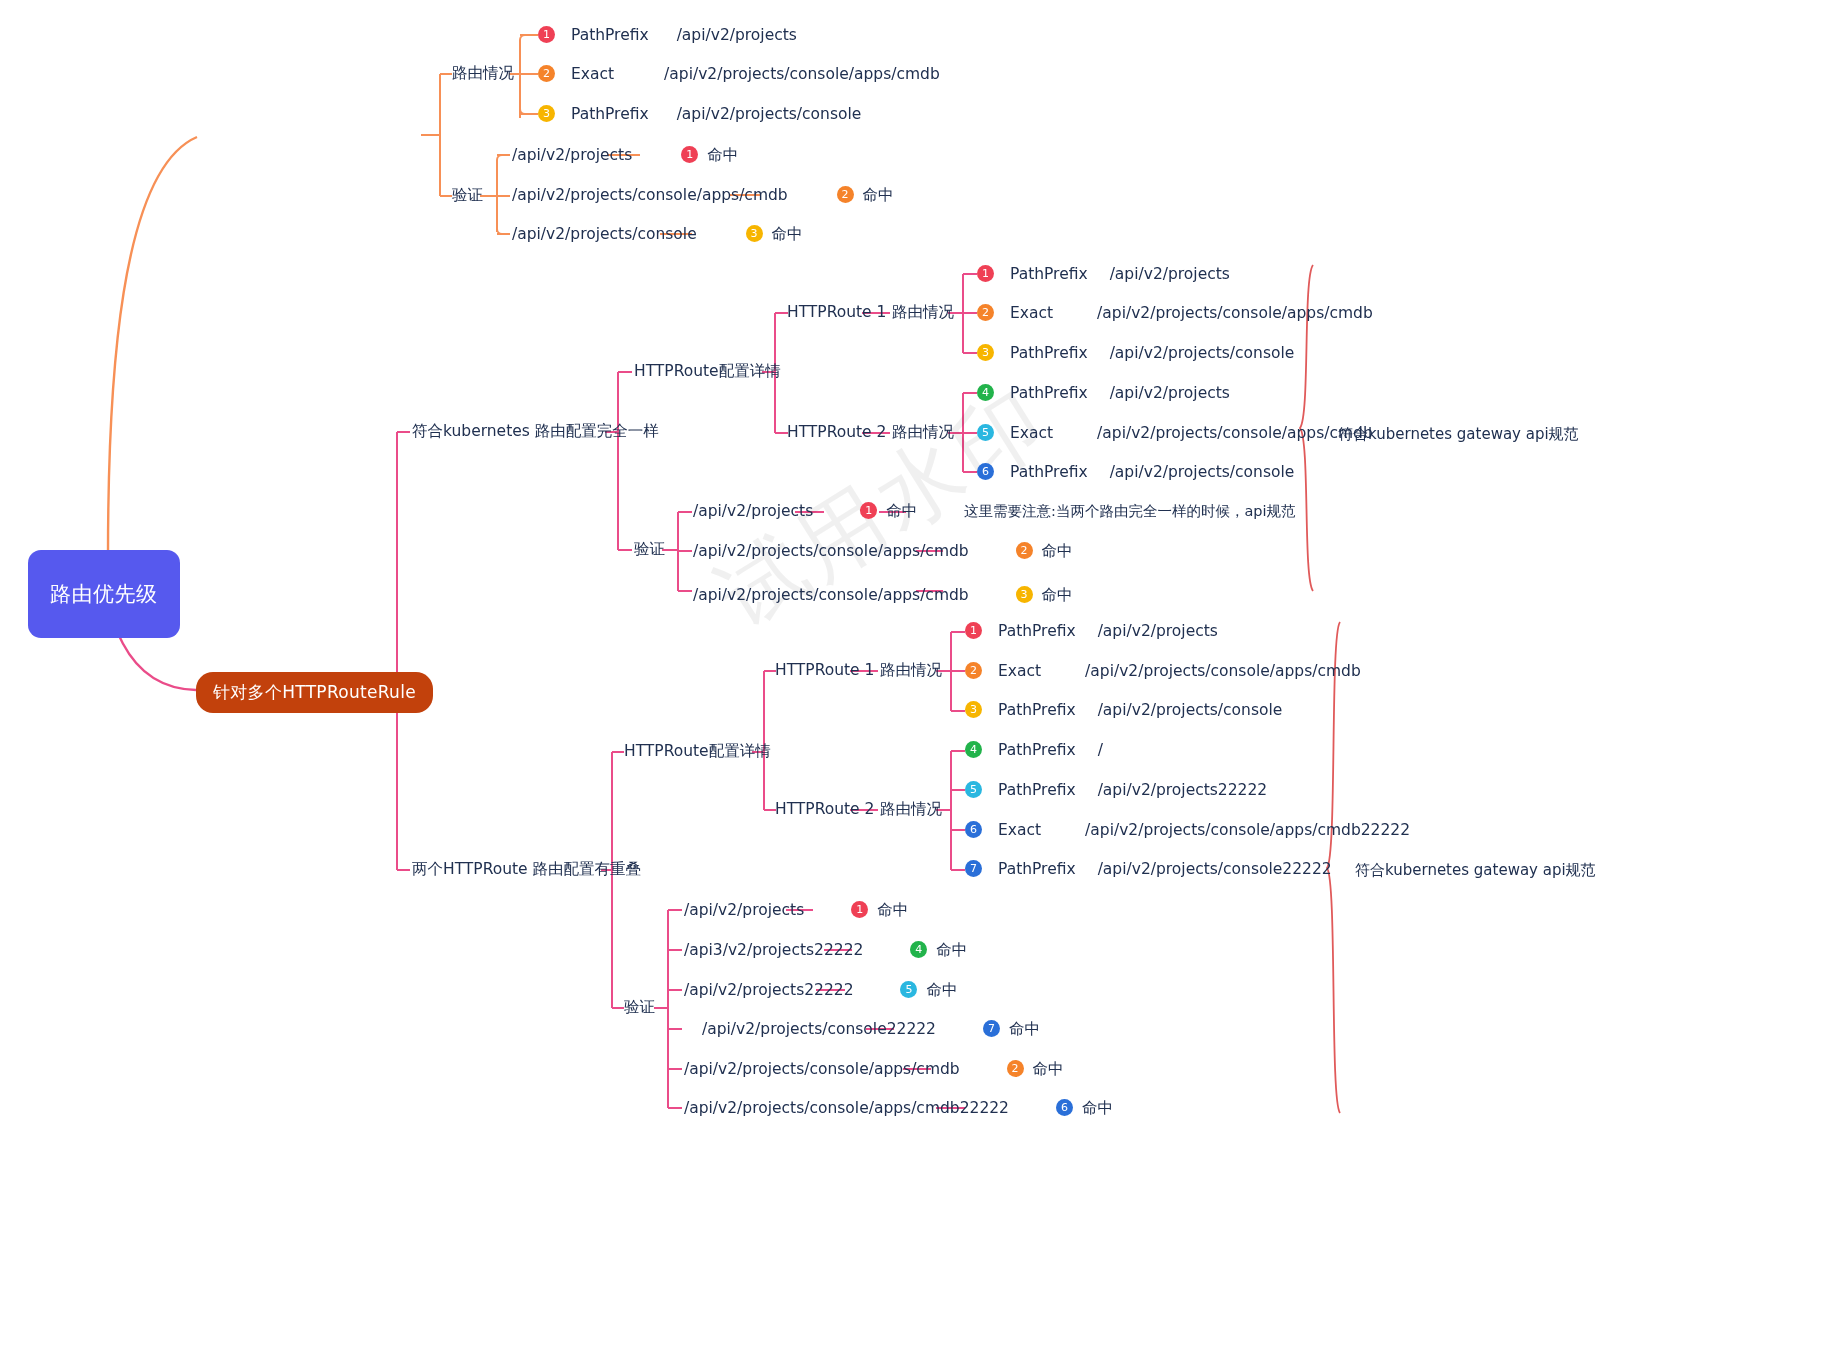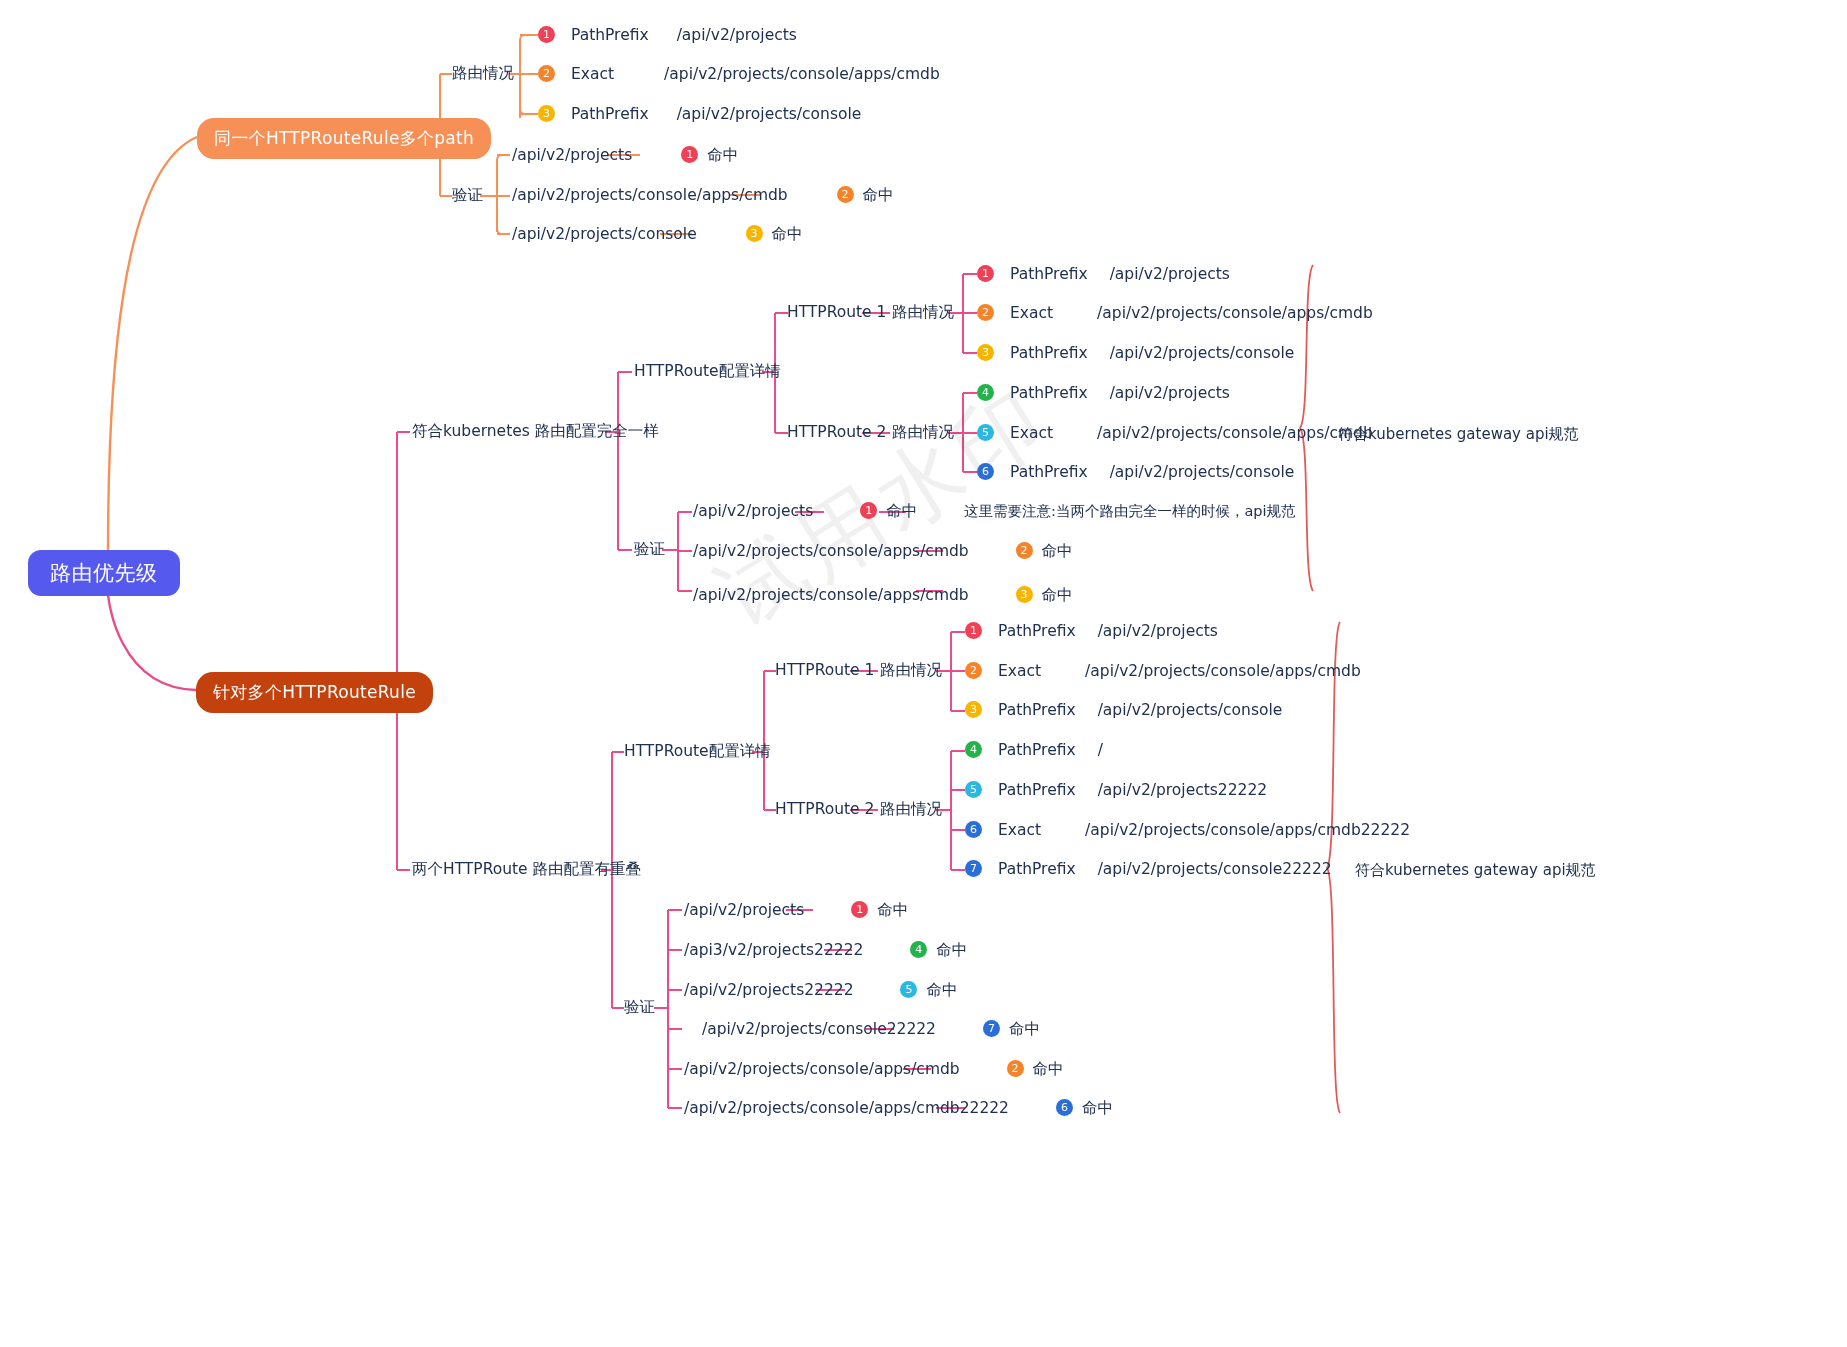--- a/index.html
+++ b/index.html
@@ -2,21 +2,21 @@
 <html><head>
 <meta charset="utf-8">
 <style>
   html,body{margin:0;padding:0;background:#fff;}
   body{font-family:"DejaVu Sans","Liberation Sans",sans-serif;}
   #stage{position:relative;width:1847px;height:1347px;background:#ffffff;overflow:hidden;}
   svg.lines{position:absolute;left:0;top:0;width:1847px;height:1347px;pointer-events:none;}
   .node{position:absolute;white-space:nowrap;color:#203050;font-size:15.5px;line-height:1;}
   .root-node{
     position:absolute;background:#5659ee;color:#fff;border-radius:13px;
-    padding:9px 22px;font-size:21px;white-space:nowrap;letter-spacing:.5px;
+    padding:30px 22px;font-size:21px;white-space:nowrap;letter-spacing:.5px;
   }
   .branch-node{
     position:absolute;border-radius:17px;color:#fff;padding:9px 17px;
     font-size:17px;white-space:nowrap;letter-spacing:.3px;
   }
   .branch-orange{background:#f79056;}
   .branch-pink{background:#ef6ba0;}
   .badge{
     display:inline-block;width:17px;height:17px;border-radius:50%;
     color:#fff;font-size:11px;line-height:17px;text-align:center;
@@ -149,21 +149,20 @@
     <path d="M903 1069 H 931" stroke="#ea4c89" stroke-width="2" fill="none"></path>
     <path d="M936 1108 H 965" stroke="#ea4c89" stroke-width="2" fill="none"></path>
 
     <path d="M1340 622 C1330 635 1337 855 1327 868 C1337 881 1330 1100 1340 1113" stroke="#e05a5a" stroke-width="1.8" fill="none"></path>
   </svg>
 
   <div class="watermark">试用水印</div>
 
   <div class="root-node" style="left: 28px; top: 550px; background: rgb(86, 89, 238);">路由优先级</div>
 
-  <div class="branch-node branch-orange" style="left: 197px; top: 118px; background: rgb(247, 144, 86);">同一个HTTPRouteRule多个path</div>
 
   <div class="node" style="left:452px;top:66px;">路由情况</div>
 
   <div class="node" style="left:538px;top:27px;">
     <span class="badge" style="background: rgb(239, 64, 85);">1</span><span class="lbl">PathPrefix</span><span class="pathtxt" style="margin-left:28px;">/api/v2/projects</span>
   </div>
   <div class="node" style="left:538px;top:66px;">
     <span class="badge" style="background: rgb(245, 131, 42);">2</span><span class="lbl">Exact</span><span class="pathtxt" style="margin-left:50px;">/api/v2/projects/console/apps/cmdb</span>
   </div>
   <div class="node" style="left:538px;top:106px;">

